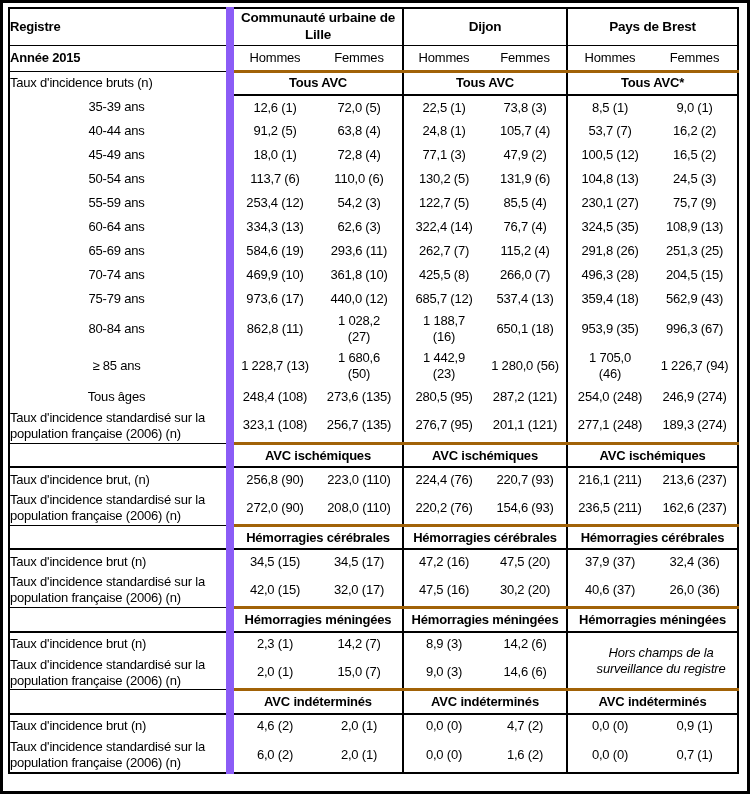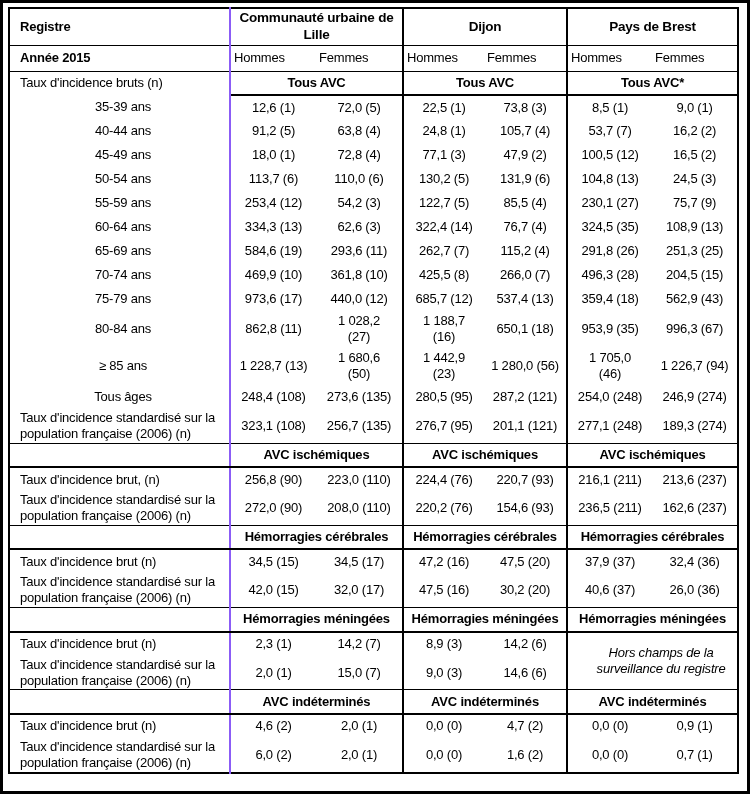--- a/index.html
+++ b/index.html
@@ -10,31 +10,31 @@
   }
   .frame { position:absolute; inset:0; border:3px solid #000; pointer-events:none; }
   table.t {
     border-collapse:collapse; table-layout:fixed; width:729px;
     margin:7px 0 0 8px; border:2px solid #000;
   }
   td {
     padding:1px 3px; font-size:13px; letter-spacing:-0.2px; line-height:1.22;
     vertical-align:middle; white-space:pre-line; overflow:hidden;
   }
-  .lab  { text-align:left; border-right:2px solid #8b5cf6; padding-left:10px; }
+  .lab  { text-align:left; border-right:8px solid #8b5cf6; padding-left:0; }
   .ctr  { text-align:center; }
   .bold { font-weight:bold; }
   .grp  { font-weight:bold; text-align:center; font-size:13.5px; }
-  .sex  { text-align:left; }
+  .sex  { text-align:center; }
   .val  { text-align:center; }
   .gsep { border-left:2px solid #000; }
   .r-group { height:37px; }  .r-group td { border-bottom:1px solid #000; }
   .r-sex   { height:26px; }  .r-sex td   { border-bottom:1px solid #000;margin-top:28px; }
   .r-type  { height:24px; }
-  .r-type .typ { border-top:1px solid #a16207; border-bottom:2px solid #000; font-weight:bold; text-align:center; }
+  .r-type .typ { border-top:3px solid #a16207; border-bottom:2px solid #000; font-weight:bold; text-align:center; }
   .r-type .lab { border-top:1px solid #000; border-bottom:2px solid #000; }
   .r-type .lab.nb { border-bottom:0; }
   .r-data { height:24px;margin-top:48px; }
   .r-84   { height:36px; }
   .r-85   { height:38px; }
   .r-std  { height:34px; }
   .r-end td { border-bottom:1px solid #000; }
   .note { font-style:italic; text-align:center; border-bottom:1px solid #000;padding-left:20px; }
 </style>
 </head>

